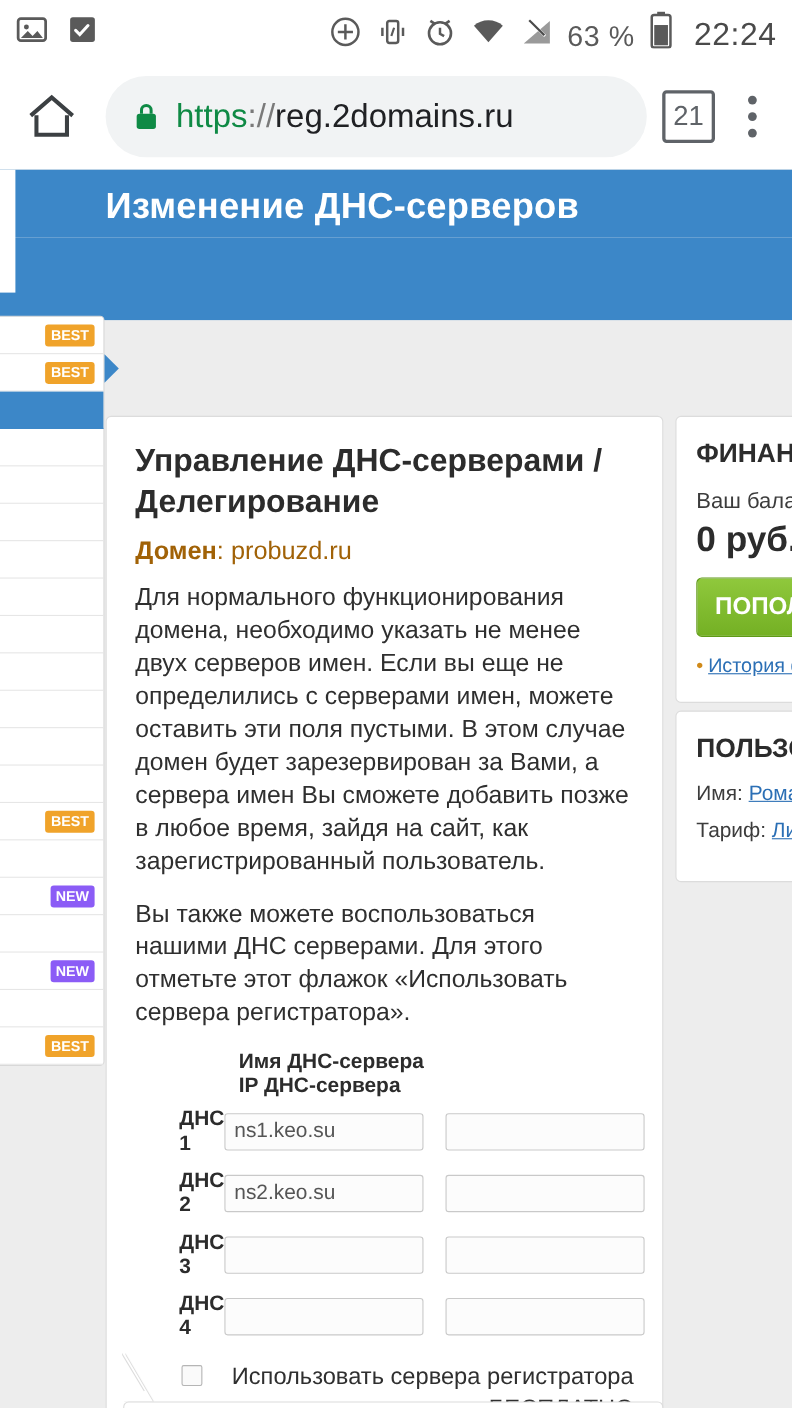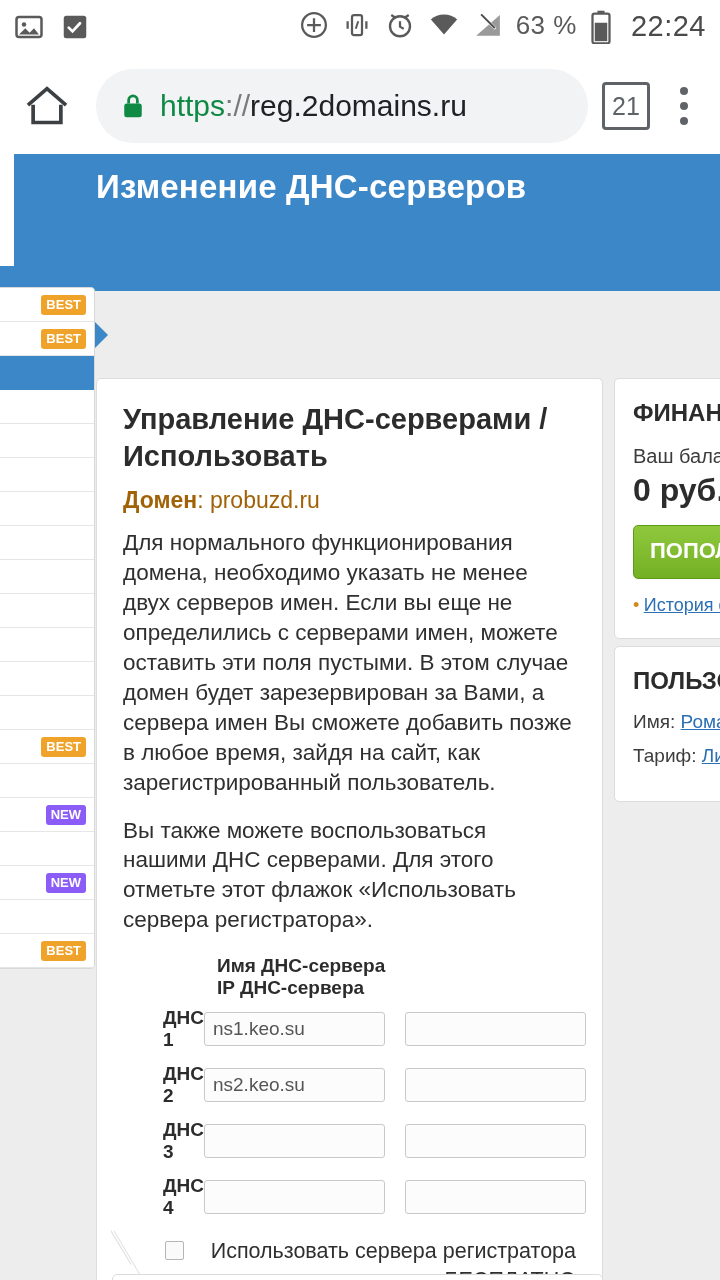--- a/index.html
+++ b/index.html
@@ -13,21 +13,21 @@
   
   .statusbar {
     height: 58px;
     background: #ffffff;
     display: flex;
     align-items: center;
     padding: 0 14px;
     color: #5a5a5a;
   }
   .sb-left { display: flex; align-items: center; gap: 16px; }
-  .sb-right { display: flex; align-items: flex-start; gap: 13px; margin-left: auto; }
+  .sb-right { display: flex; align-items: flex-end; gap: 13px; margin-left: auto; }
   .sb-icon { display: block; }
   .sb-batt-text {
     font-size: 26px; color: #5a5a5a; letter-spacing: .5px;
   }
   .sb-clock {
     font-size: 29px; color: #4a4a4a; margin-left: 6px; letter-spacing: .5px;
   }
 
   
   .toolbar {
@@ -467,21 +467,21 @@
         <span class="lbl"> домену</span>
       </div>
     <div class="side-item">
         <span class="lbl">ы</span>
         <span class="badge best">BEST</span>
       </div>
   </div>
   <div class="side-arrow"></div>
 
   <div class="card">
-    <h2>Управление ДНС-серверами / Использовать</h2>
+    <h2>Управление ДНС-серверами / Делегирование</h2>
     <div class="domain-line"><b>Домен</b><span>: </span><span>probuzd.ru</span></div>
     <p>Для нормального функционирования домена, необходимо указать не менее двух серверов имен. Если вы еще не определились с серверами имен, можете оставить эти поля пустыми. В этом случае домен будет зарезервирован за Вами, а сервера имен Вы сможете добавить позже в любое время, зайдя на сайт, как зарегистрированный пользователь.</p>
     <p>Вы также можете воспользоваться нашими ДНС серверами. Для этого отметьте этот флажок «Использовать сервера регистратора».</p>
 
     <div class="dns-table">
       <div class="dns-head">
         <div class="h1">Имя ДНС-сервера</div>
         <div class="h2">IP ДНС-сервера</div>
       </div>
 

